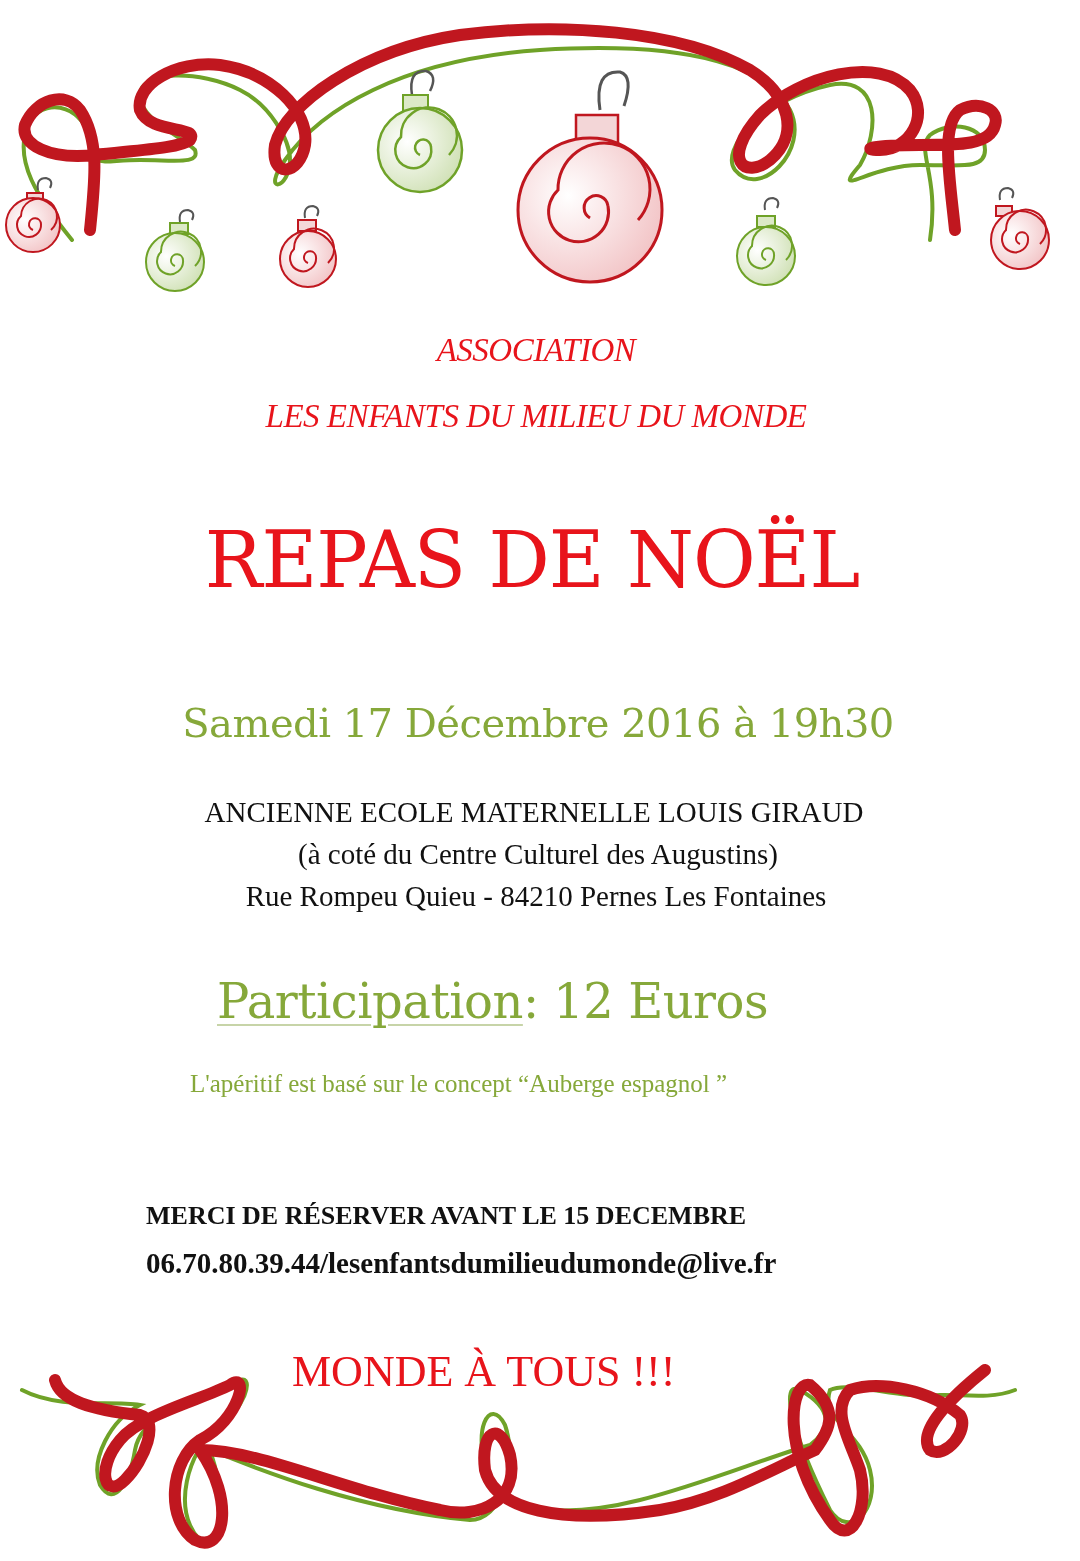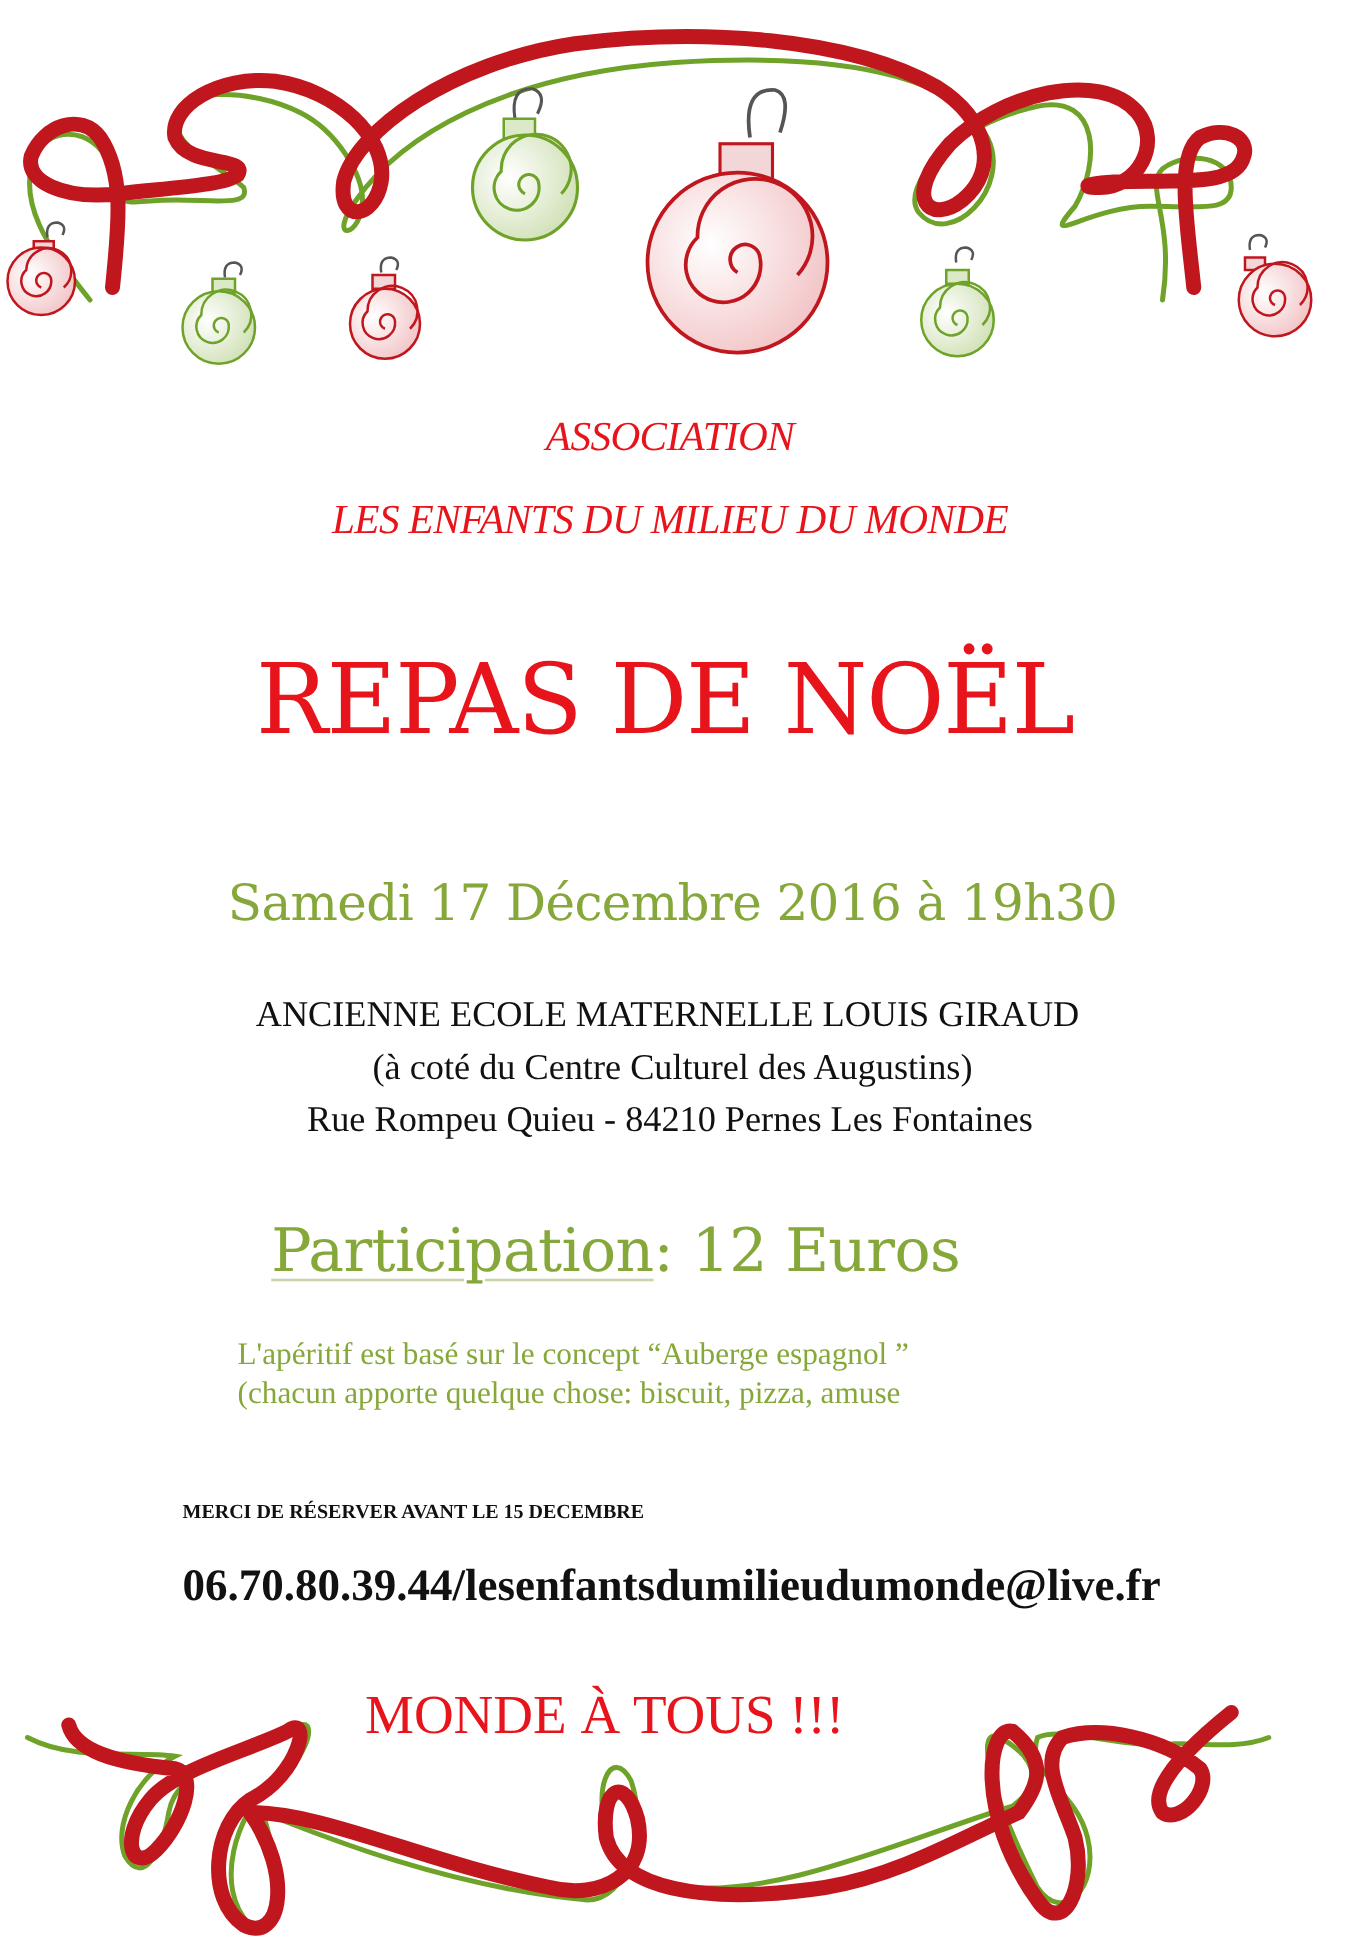--- a/index.html
+++ b/index.html
@@ -104,30 +104,30 @@
       font-family: "Liberation Serif", serif;
       font-size: 25px;
       line-height: 31px;
     }
     #reserve {
       position: absolute;
       top: 1201px;
       left: 146px;
       font-family: "Liberation Serif", serif;
       font-weight: bold;
-      font-size: 16px;
+      font-size: 26px;
       white-space: nowrap;
     }
     #contact {
       position: absolute;
       top: 1247px;
       left: 146px;
       font-family: "Liberation Serif", serif;
       font-weight: bold;
-      font-size: 36px;
+      font-size: 29px;
       white-space: nowrap;
       text-align: center;
     }
     #open {
       position: absolute;
       top: 1346px;
       left: 292px;
       font-family: "Liberation Serif", serif;
       font-size: 44px;
       white-space: nowrap;
@@ -211,21 +211,20 @@
 <div id="addr-1" class="line black">ANCIENNE ECOLE MATERNELLE LOUIS GIRAUD</div>
 <div id="addr-2" class="line black">(à coté du Centre Culturel des Augustins)</div>
 <div id="addr-3" class="line black">Rue Rompeu Quieu - 84210 Pernes Les Fontaines</div>
 
 <div id="participation" class="green">
   <span class="underlined">Participation</span><span>:</span><span> 12 Euros</span>
 </div>
 
 <div id="aperitif" class="green">
   <div>L'apéritif est basé sur le concept “Auberge espagnol ”</div>
-  <div>(chacun apporte quelque chose: biscuit, pizza, amuse</div>
 </div>
 
 <div id="reserve" class="black">MERCI DE RÉSERVER AVANT LE 15 DECEMBRE</div>
 <div id="contact" class="black">06.70.80.39.44/lesenfantsdumilieudumonde@live.fr</div>
 
 <div id="open" class="red">MONDE À TOUS !!!</div>
 
 <svg id="bottom-deco" class="deco" viewBox="0 0 1080 251" xmlns="http://www.w3.org/2000/svg">
 
   <g fill="none" stroke="#6fa228" stroke-width="4" stroke-linecap="round">

